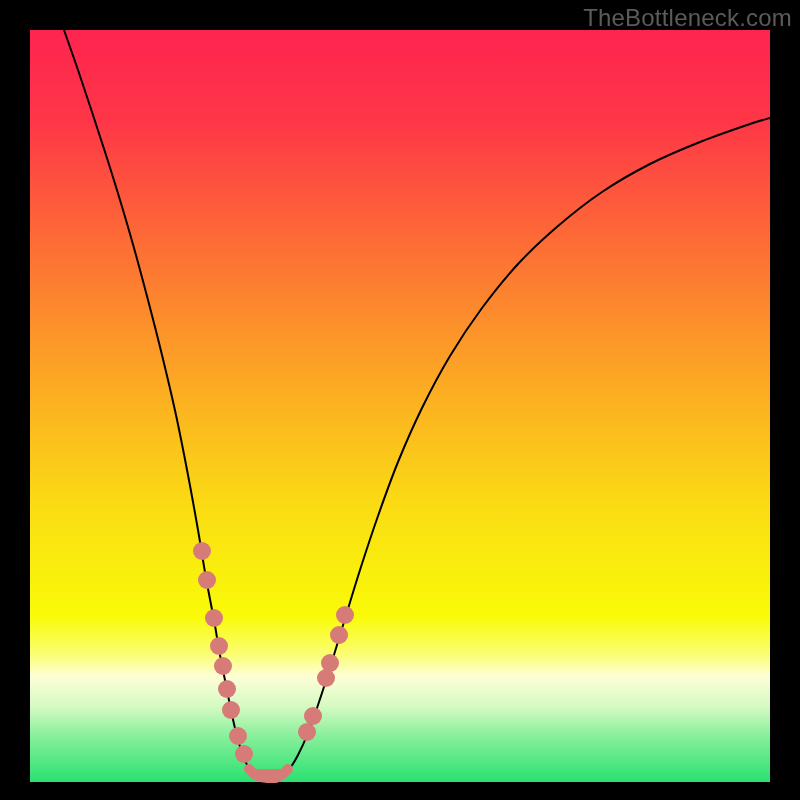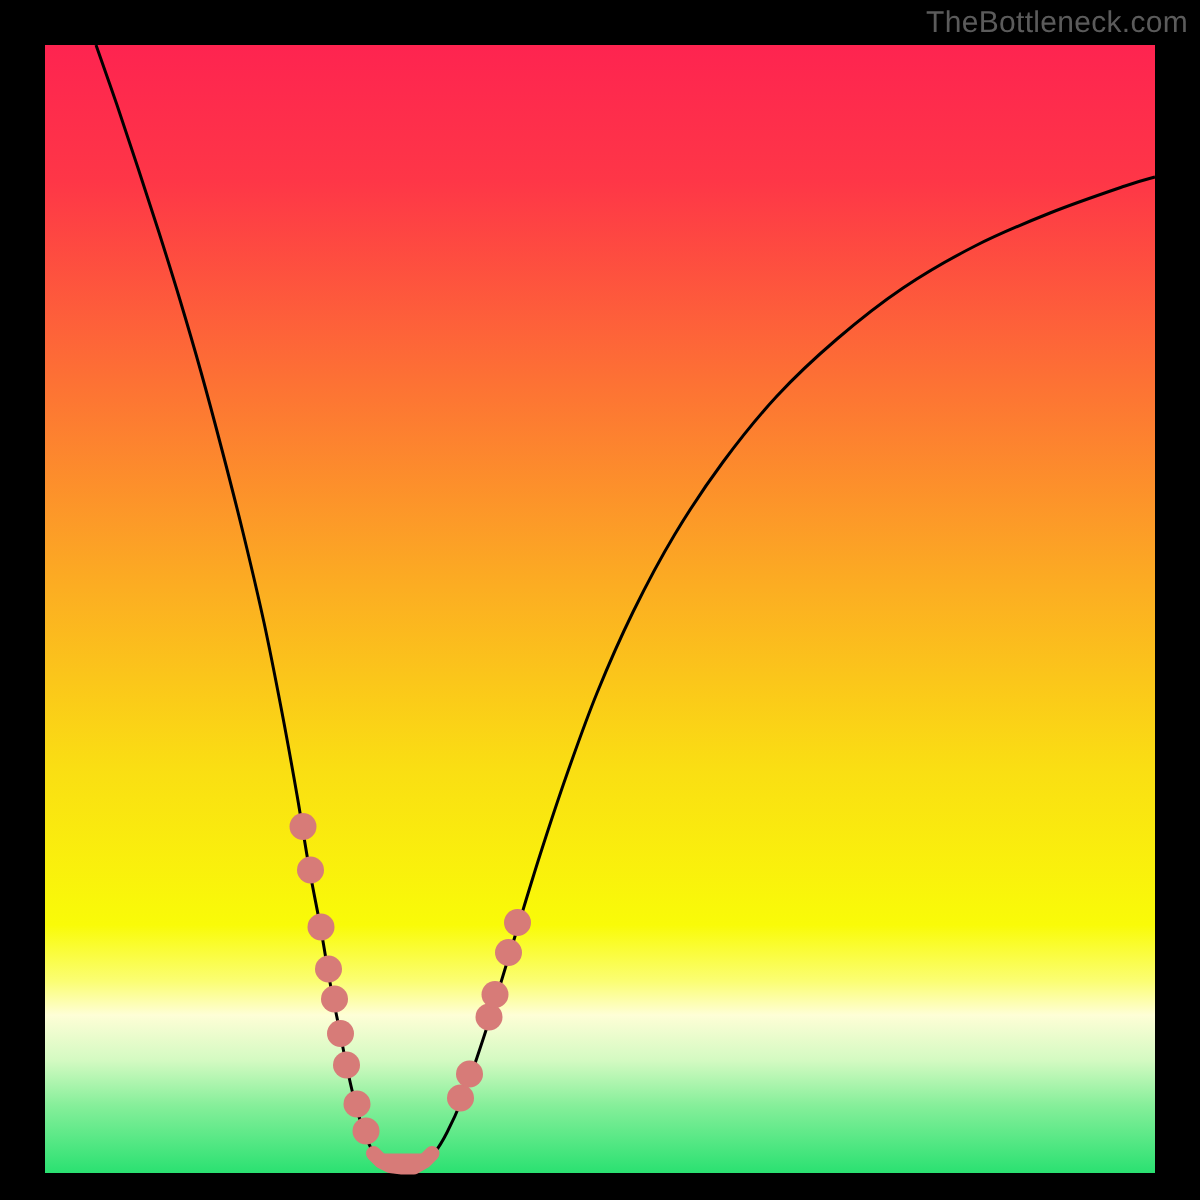--- a/index.html
+++ b/index.html
@@ -22,21 +22,21 @@
     top: 30px;
     width: 740px;
     height: 752px;
     
   }
   .watermark {
     position: absolute;
     top: 4px;
     right: 8px;
     color: #5b5b5b;
-    font-size: 20px;
+    font-size: 24px;
     font-weight: 400;
     letter-spacing: 0.2px;
   }
   svg.curve {
     position: absolute;
     left: 0;
     top: 0;
     width: 740px;
     height: 752px;
     overflow: visible;

